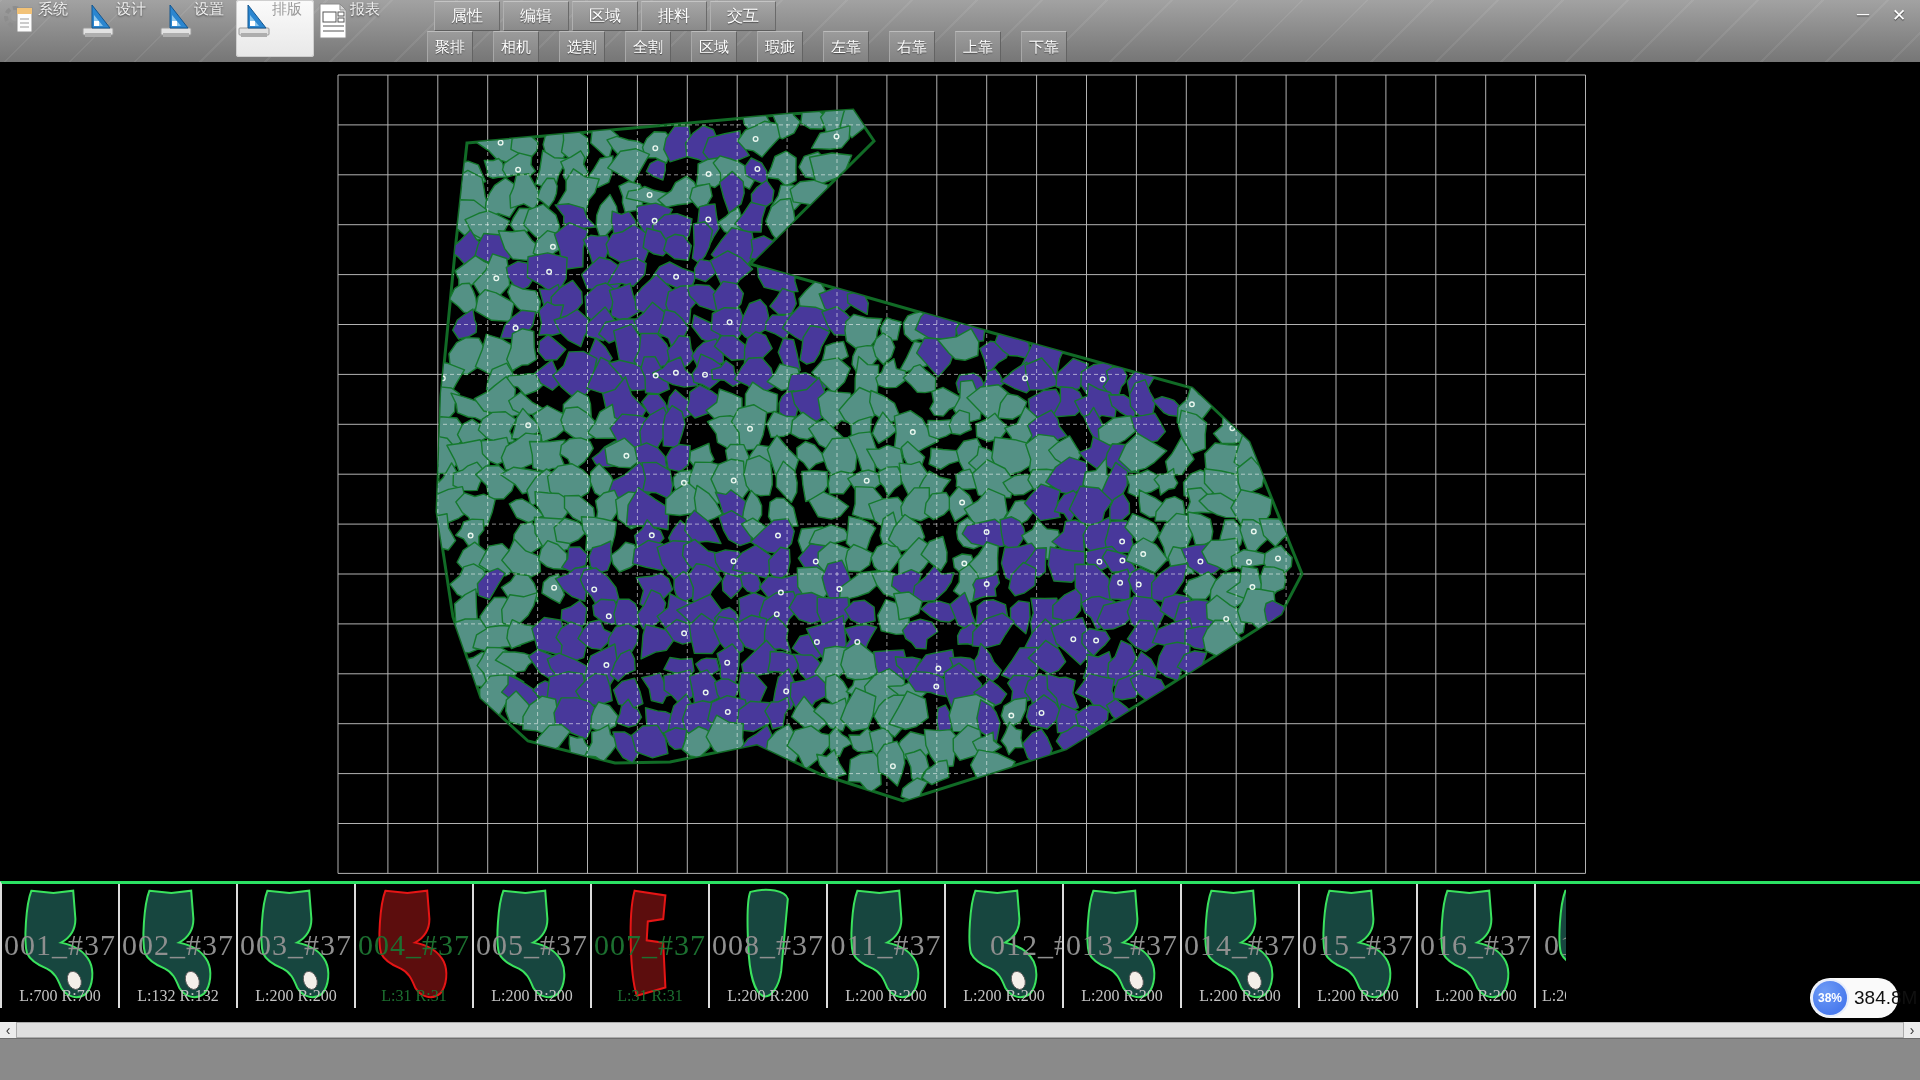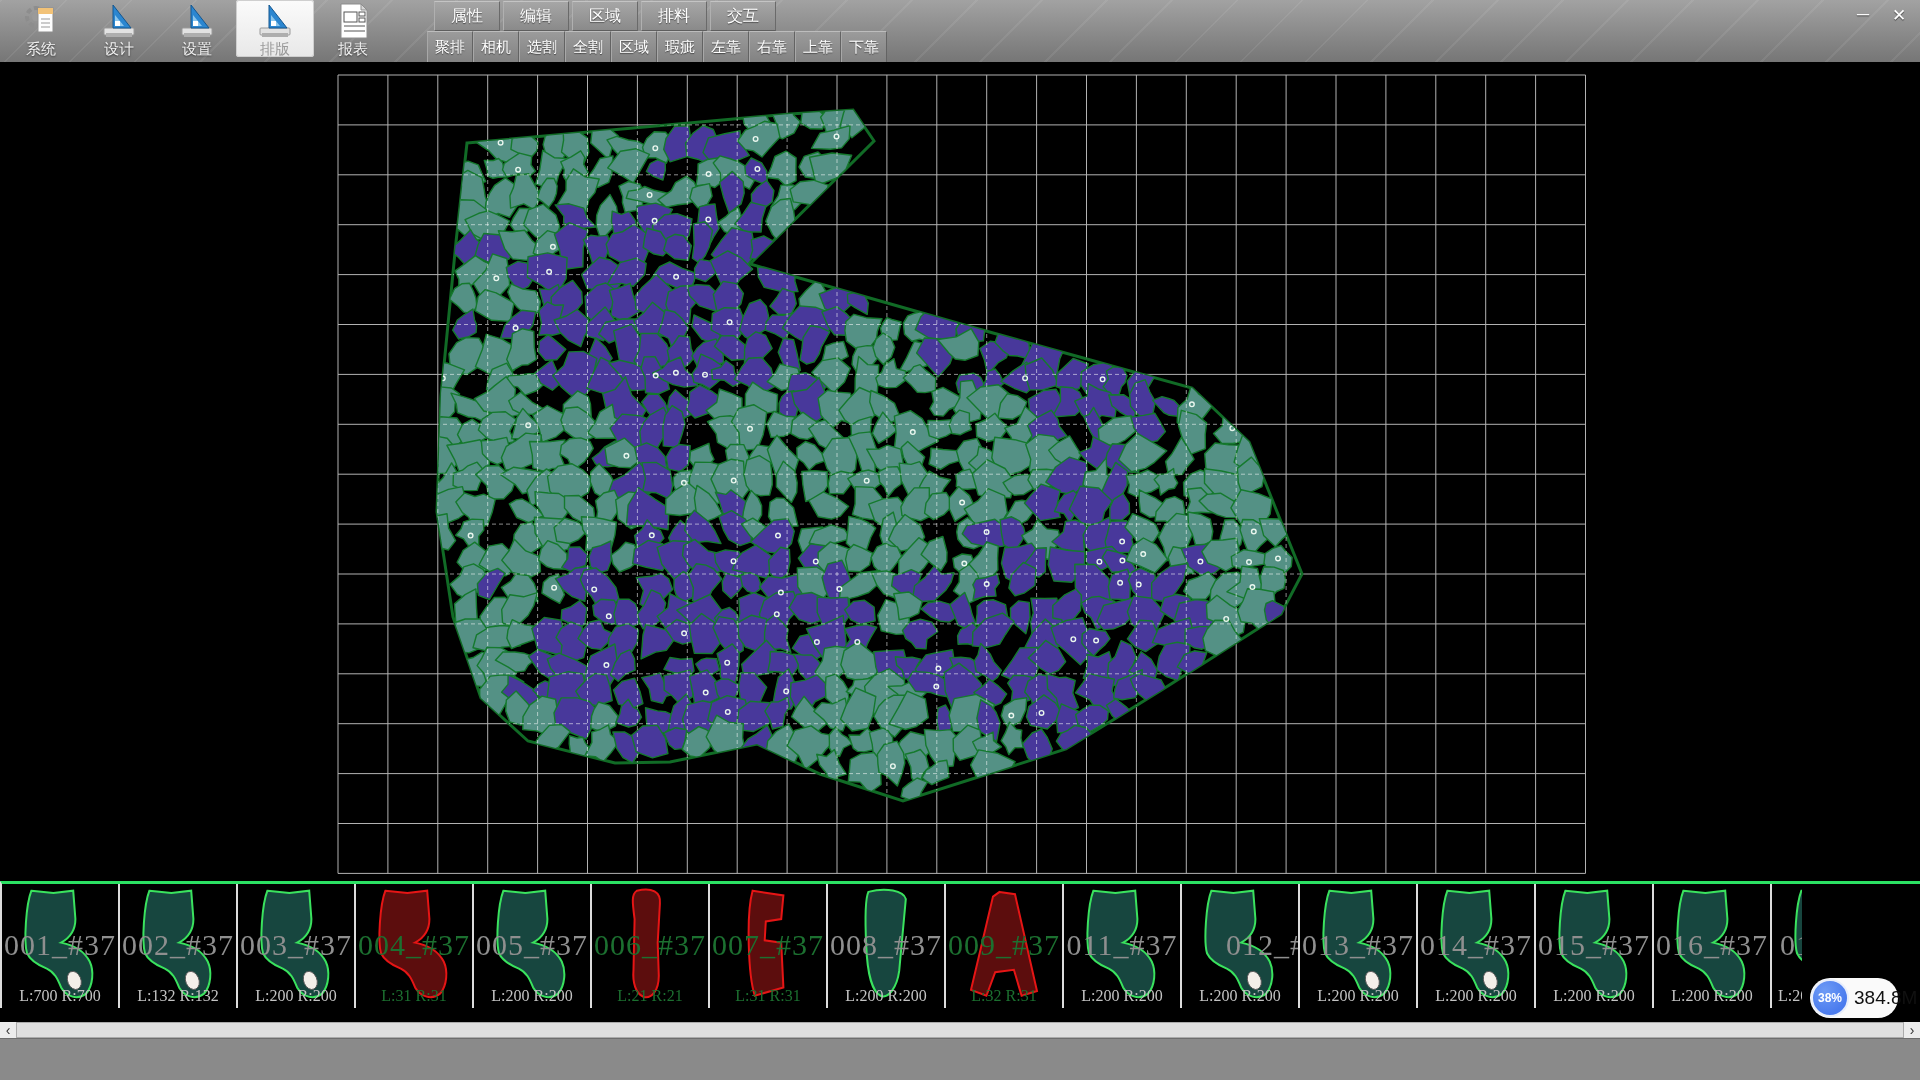--- a/index.html
+++ b/index.html
@@ -5,33 +5,33 @@
   html,body{margin:0;padding:0;background:#444;}
   .window{position:relative;width:1920px;height:1080px;overflow:hidden;
     font-family:"Liberation Sans","DejaVu Sans",sans-serif;background:#000;}
   
   .toolbar{position:absolute;left:0;top:0;width:1920px;height:62px;
     background:linear-gradient(#a2a2a2,#8e8e8e 45%,#767676);
     border-bottom:1px solid #585858;}
   .toolbar .streaks{position:absolute;inset:0;pointer-events:none;
     background:repeating-linear-gradient(135deg,rgba(255,255,255,0.07) 0 2px,rgba(0,0,0,0) 2px 46px);}
   .tabs-block{position:absolute;left:2px;top:0;height:62px;display:flex;}
-  .tab{position:relative;width:78px;height:57px;display:flex;flex-direction:column;
-    align-items:center;justify-content:flex-start;cursor:pointer;}
+  .tab{position:relative;width:78px;height:57px;display:flex;
+    justify-content:flex-start;cursor:pointer;}
   .tab .ticon{margin-top:2px;width:36px;height:38px;}
   .tab .tlabel{font-size:15px;color:#f2f2f2;text-shadow:0 1px 2px rgba(0,0,0,0.55);line-height:18px;}
   .tab.selected{background:linear-gradient(#fbfbfb,#e8e8e8);border-radius:3px;
     box-shadow:inset 0 0 0 1px #cfcfcf;}
   .tab.selected .tlabel{color:#9a9a9a;text-shadow:none;}
   .menu-row{position:absolute;left:434px;top:1px;height:29px;display:flex;gap:3px;}
   .menu-btn{width:64px;height:28px;display:flex;align-items:center;justify-content:center;
     font-size:16px;color:#fff;text-shadow:0 1px 1px rgba(0,0,0,0.5);cursor:pointer;
     background:linear-gradient(#a6a6a6,#8a8a8a);
     border:1px solid;border-color:#c4c4c4 #6a6a6a #5e5e5e #b0b0b0;}
-  .action-row{position:absolute;left:427px;top:31px;height:31px;display:flex;gap:0;}
+  .action-row{position:absolute;left:427px;top:31px;height:31px;display:flex;gap:20px;}
   .action-btn{width:44px;height:30px;display:flex;align-items:center;justify-content:center;
     font-size:15px;color:#fff;text-shadow:0 1px 1px rgba(0,0,0,0.5);cursor:pointer;
     background:linear-gradient(#9b9b9b,#828282);
     border:1px solid;border-color:#bdbdbd #636363 #585858 #a8a8a8;}
   .win-controls{position:absolute;right:6px;top:3px;display:flex;gap:6px;}
   .win-btn{width:30px;height:24px;display:flex;align-items:center;justify-content:center;
     color:#fff;font-size:17px;font-weight:bold;cursor:pointer;
     text-shadow:0 1px 1px rgba(0,0,0,0.6);}
   
   .canvas-area{position:absolute;left:0;top:62px;width:1920px;height:819px;background:#000;}
@@ -931,45 +931,31 @@
   </div>
       <div class="thumb-cell">
     <svg class="thumb-shape" viewBox="0 0 100 100" preserveAspectRatio="none">
           <path d="M24,4 L44,6 L62,4 L64,28 C64,38 59,44 51,48 C62,50 72,55 77,64 C81,72 80,84 74,91 C66,97 56,94 51,86 C48,79 45,73 38,70 C30,67 23,63 20,57 C17,47 19,16 24,4 Z" fill="#17463f" stroke="#3ae25e" stroke-width="2" vector-effect="non-scaling-stroke"></path>
         </svg>
     <div class="thumb-name" style="color: rgb(143, 143, 143);">005_#37</div>
     <div class="thumb-lr" style="color: rgb(195, 195, 195);">L:200 R:200</div>
   </div>
       <div class="thumb-cell">
     <svg class="thumb-shape" viewBox="0 0 100 100" preserveAspectRatio="none">
-          <path d="M38,4 C52,1 60,5 59,15 L57,48 L58,76 C58,89 51,96 44,94 C37,91 34,82 35,71 L36,28 C34,14 33,7 38,4 Z" fill="#5c0d0d" stroke="#e51515" stroke-width="2" vector-effect="non-scaling-stroke"></path>
-        </svg>
-    <div class="thumb-name" style="color: rgb(28, 112, 48);">006_#37</div>
-    <div class="thumb-lr" style="color: rgb(28, 112, 48);">L:21 R:21</div>
-  </div>
-      <div class="thumb-cell">
-    <svg class="thumb-shape" viewBox="0 0 100 100" preserveAspectRatio="none">
           <path d="M36,4 L64,8 L62,28 L48,30 L47,46 L62,48 L64,86 L38,93 C32,76 30,24 36,4 Z" fill="#5c0d0d" stroke="#e51515" stroke-width="2" vector-effect="non-scaling-stroke"></path>
         </svg>
     <div class="thumb-name" style="color: rgb(28, 112, 48);">007_#37</div>
     <div class="thumb-lr" style="color: rgb(28, 112, 48);">L:31 R:31</div>
   </div>
       <div class="thumb-cell">
     <svg class="thumb-shape" viewBox="0 0 100 100" preserveAspectRatio="none">
           <path d="M34,5 C50,1 66,4 68,11 L62,72 C60,86 52,96 45,93 C38,90 33,75 32,50 C31,30 31,11 34,5 Z" fill="#17463f" stroke="#3ae25e" stroke-width="2" vector-effect="non-scaling-stroke"></path>
         </svg>
     <div class="thumb-name" style="color: rgb(143, 143, 143);">008_#37</div>
     <div class="thumb-lr" style="color: rgb(195, 195, 195);">L:200 R:200</div>
-  </div>
-      <div class="thumb-cell">
-    <svg class="thumb-shape" viewBox="0 0 100 100" preserveAspectRatio="none">
-          <path d="M46,5 L60,7 L80,89 L66,93 L59,71 L42,73 L34,93 L20,88 L40,9 Z" fill="#5c0d0d" stroke="#e51515" stroke-width="2" vector-effect="non-scaling-stroke"></path>
-        </svg>
-    <div class="thumb-name" style="color: rgb(28, 112, 48);">009_#37</div>
-    <div class="thumb-lr" style="color: rgb(28, 112, 48);">L:32 R:31</div>
   </div>
       <div class="thumb-cell">
     <svg class="thumb-shape" viewBox="0 0 100 100" preserveAspectRatio="none">
           <path d="M24,4 L44,6 L62,4 L64,28 C64,38 59,44 51,48 C62,50 72,55 77,64 C81,72 80,84 74,91 C66,97 56,94 51,86 C48,79 45,73 38,70 C30,67 23,63 20,57 C17,47 19,16 24,4 Z" fill="#17463f" stroke="#3ae25e" stroke-width="2" vector-effect="non-scaling-stroke"></path>
         </svg>
     <div class="thumb-name" style="color: rgb(143, 143, 143);">011_#37</div>
     <div class="thumb-lr" style="color: rgb(195, 195, 195);">L:200 R:200</div>
   </div>
       <div class="thumb-cell">
     <svg class="thumb-shape" viewBox="0 0 100 100" preserveAspectRatio="none">

